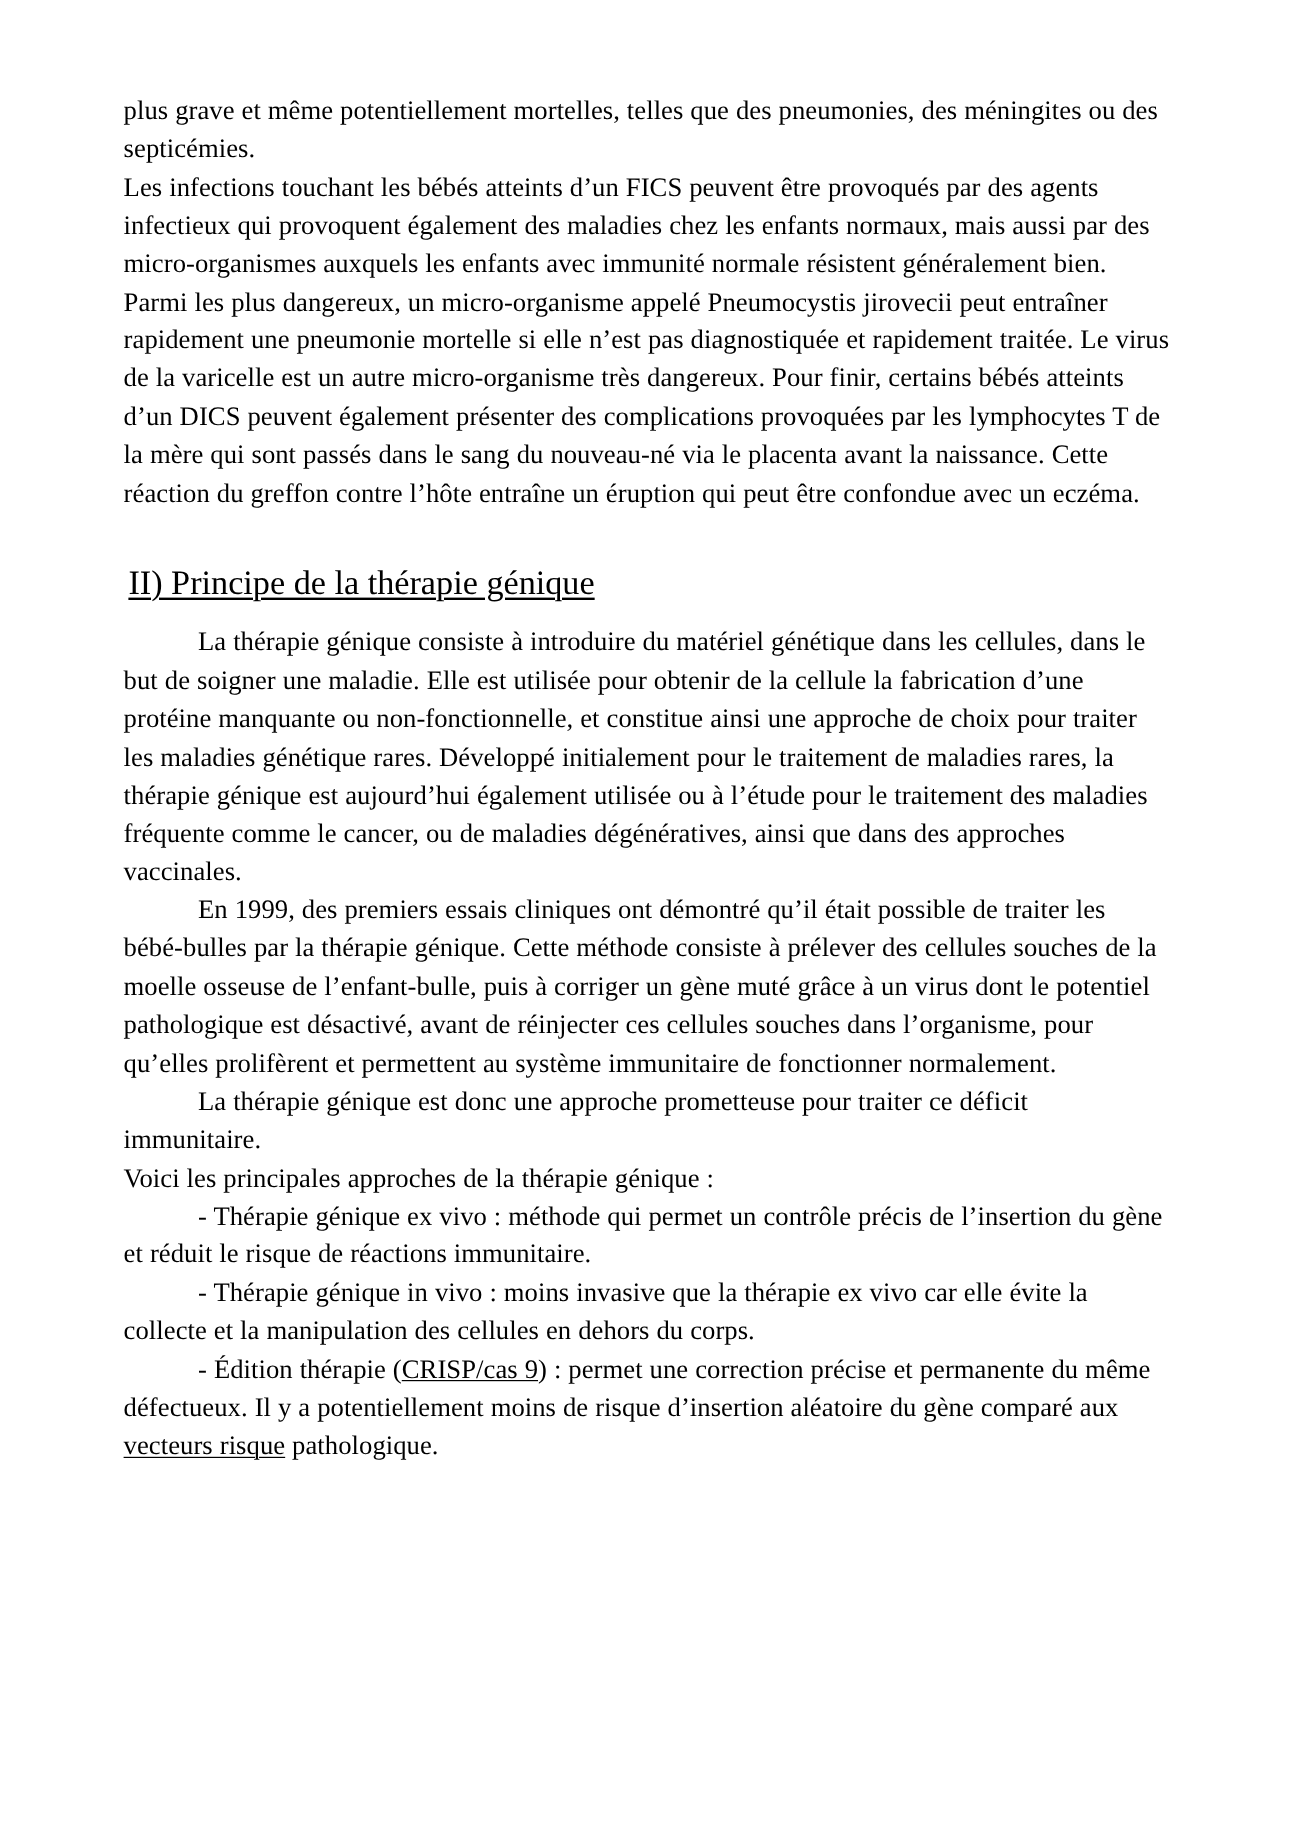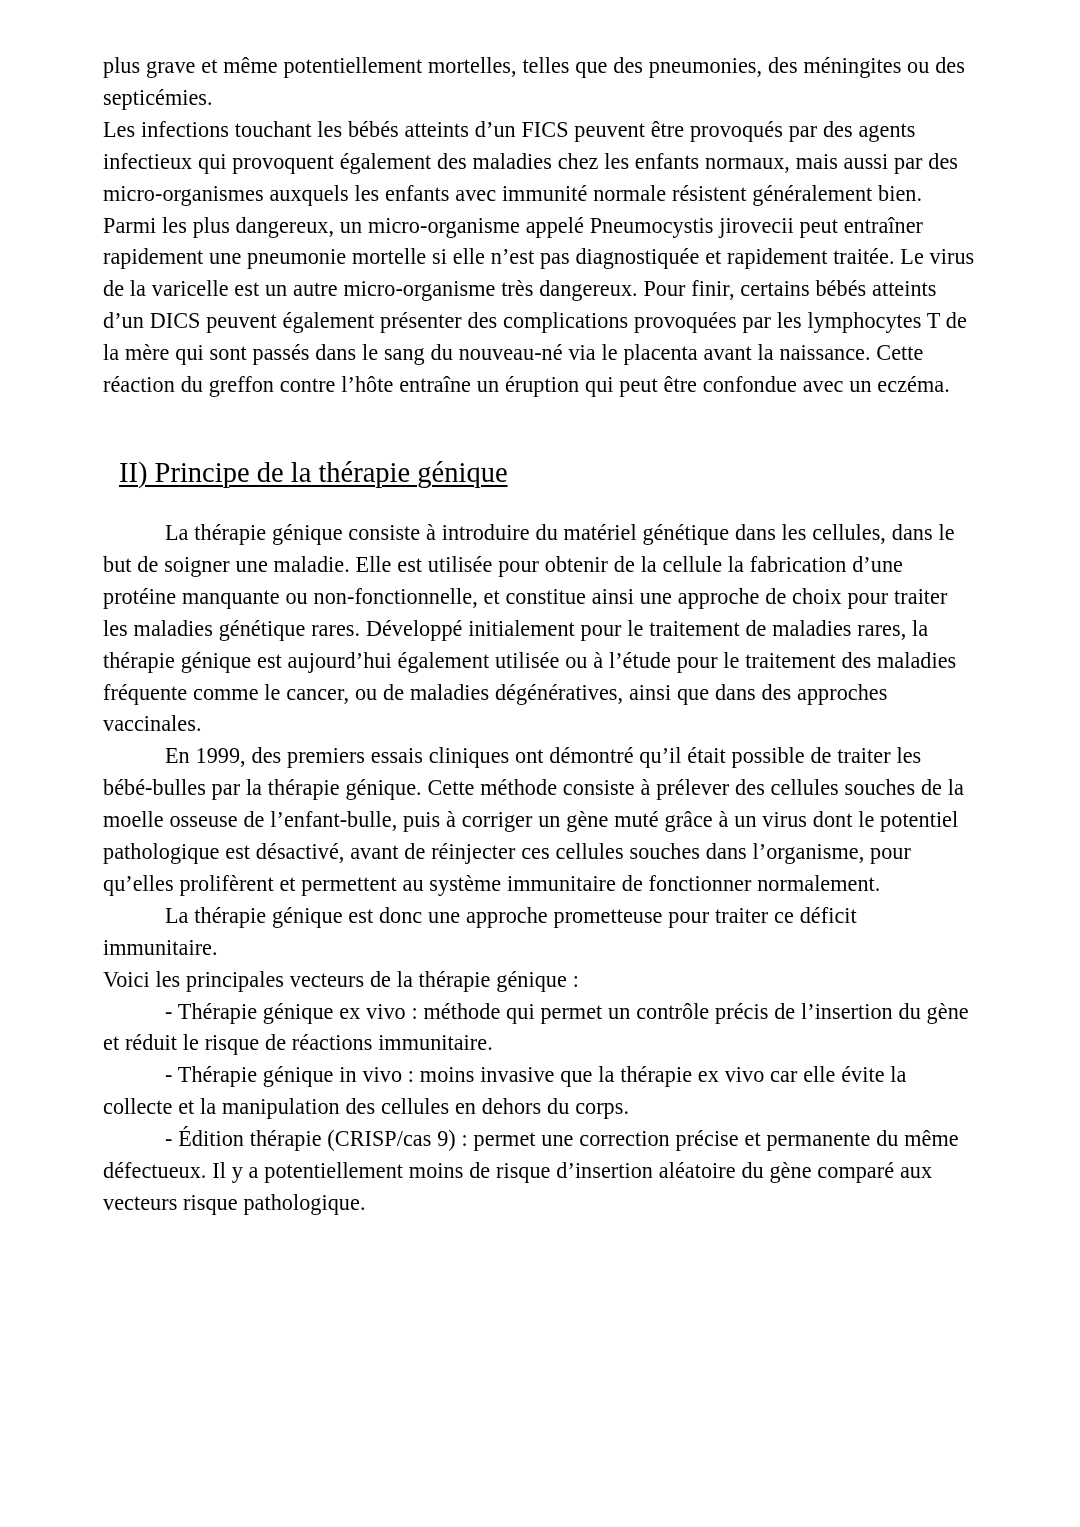--- a/index.html
+++ b/index.html
@@ -13,51 +13,52 @@
     font-family: "Liberation Serif", "DejaVu Serif", serif;
     color: #000000;
     -webkit-font-smoothing: antialiased;
   }
   .page {
     position: relative;
     width: 951px;
     height: 1527px;
     background: #ffffff;
     box-sizing: border-box;
-    padding: 50px 105px 0 103px;
+    padding: 76px 105px 0 103px;
   }
   .doc-body {
     width: 872px;
   }
   p {
     margin: 0;
     font-size: 22.2px;
     line-height: 31.9px;
     text-align: left;
     letter-spacing: 0.05px;
     word-spacing: 0.2px;
   }
   p.indent {
     text-indent: 62px;
   }
   h2.section-heading {
-    margin: 16px;
+    margin: 4px;
     font-size: 28.5px;
     line-height: 40px;
     font-weight: normal;
     text-decoration: underline;
     text-underline-offset: 3px;
     text-decoration-thickness: 1.5px;
     display: inline-block;
   }
   .heading-wrap {
     padding-top: 36px;
     padding-bottom: 8px;
   }
   .u {
+    text-decoration: underline;
     text-underline-offset: 2px;
     text-decoration-thickness: 1.3px;
   }
 </style>
 </head>
 <body>
 
 <div class="page">
   <div class="doc-body">
 
@@ -68,21 +69,21 @@
     <div class="heading-wrap">
       <h2 class="section-heading">II) Principe de la thérapie génique</h2>
     </div>
 
     <p class="indent">La thérapie génique consiste à introduire du matériel génétique dans les cellules, dans le but de soigner une maladie. Elle est utilisée pour obtenir de la cellule la fabrication d’une protéine manquante ou non-fonctionnelle, et constitue ainsi une approche de choix pour traiter les maladies génétique rares. Développé initialement pour le traitement de maladies rares, la thérapie génique est aujourd’hui également utilisée ou à l’étude pour le traitement des maladies fréquente comme le cancer, ou de maladies dégénératives, ainsi que dans des approches vaccinales.</p>
 
     <p class="indent">En 1999, des premiers essais cliniques ont démontré qu’il était possible de traiter les bébé-bulles par la thérapie génique. Cette méthode consiste à prélever des cellules souches de la moelle osseuse de l’enfant-bulle, puis à corriger un gène muté grâce à un virus dont le potentiel pathologique est désactivé, avant de réinjecter ces cellules souches dans l’organisme, pour qu’elles prolifèrent et permettent au système immunitaire de fonctionner normalement.</p>
 
     <p class="indent">La thérapie génique est donc une approche prometteuse pour traiter ce déficit immunitaire.</p>
 
-    <p>Voici les principales vecteurs de la thérapie génique :</p>
+    <p>Voici les principales approches de la thérapie génique :</p>
 
     <p class="indent">- Thérapie génique ex vivo : méthode qui permet un contrôle précis de l’insertion du gène et réduit le risque de réactions immunitaire.</p>
 
     <p class="indent">- Thérapie génique in vivo : moins invasive que la thérapie ex vivo car elle évite la collecte et la manipulation des cellules en dehors du corps.</p>
 
     <p class="indent"><span>- Édition thérapie (</span><span class="u">CRISP/cas 9</span><span>) : permet une correction précise et permanente du même défectueux. Il y a potentiellement moins de risque d’insertion aléatoire du gène comparé aux </span><span class="u">vecteurs risque</span><span> pathologique.</span></p>
 
   </div>
 </div>
 

